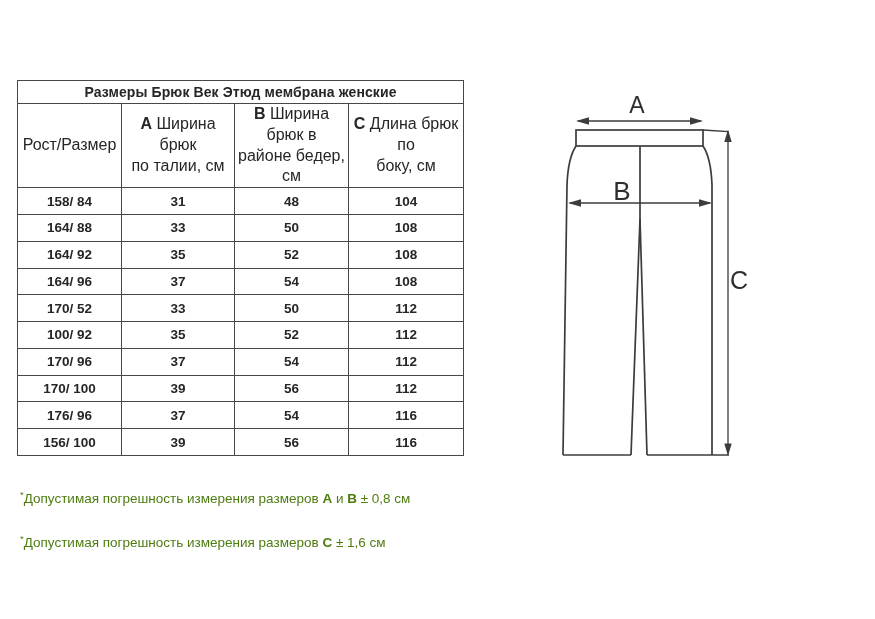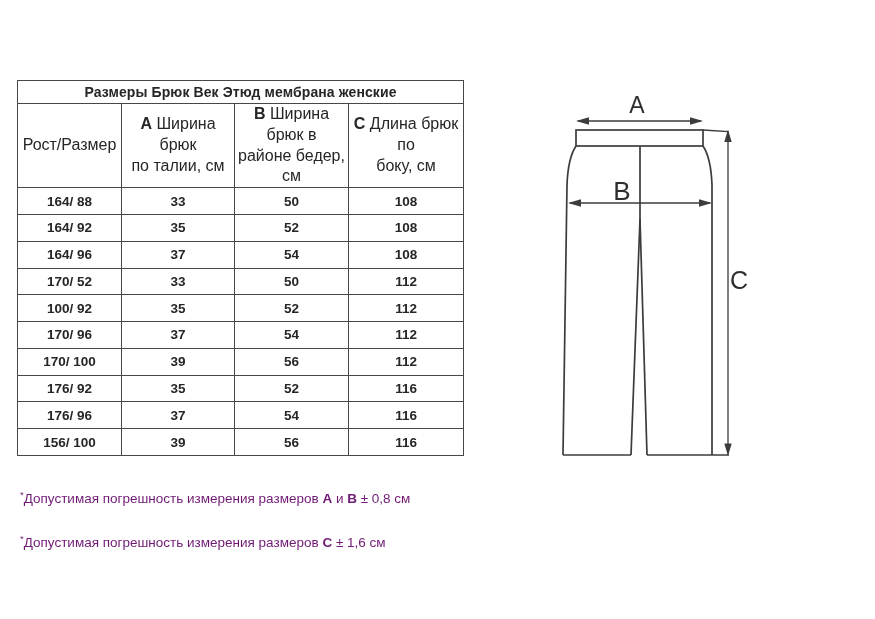--- a/index.html
+++ b/index.html
@@ -80,21 +80,21 @@
     font-family: "Liberation Sans", "DejaVu Sans", sans-serif;
     fill: #2e2e2e;
   }
 
   
   .footnote {
     position: absolute;
     left: 20px;
     font-size: 13.5px;
     line-height: 16px;
-    color: #701a75;
+    color: #4d7c0f;
     white-space: pre;
   }
   .footnote sup {
     font-size: 9.5px;
     line-height: 0;
   }
   .footnote b { font-weight: bold; }
   .fn-1 { top: 491px; }
   .fn-2 { top: 535px; }
 </style>
@@ -128,20 +128,26 @@
           <div>районе бедер, см</div>
         </th>
         <th>
           <div><b>C</b><span> Длина брюк по</span></div>
           <div>боку, см</div>
         </th>
       </tr>
     </thead>
     <tbody class="size-body">
         <tr>
+          <td>158/ 84</td>
+          <td>31</td>
+          <td>48</td>
+          <td>104</td>
+        </tr>
+        <tr>
           <td>164/ 88</td>
           <td>33</td>
           <td>50</td>
           <td>108</td>
         </tr>
         <tr>
           <td>164/ 92</td>
           <td>35</td>
           <td>52</td>
           <td>108</td>
@@ -168,26 +174,20 @@
           <td>170/ 96</td>
           <td>37</td>
           <td>54</td>
           <td>112</td>
         </tr>
         <tr>
           <td>170/ 100</td>
           <td>39</td>
           <td>56</td>
           <td>112</td>
-        </tr>
-        <tr>
-          <td>176/ 92</td>
-          <td>35</td>
-          <td>52</td>
-          <td>116</td>
         </tr>
         <tr>
           <td>176/ 96</td>
           <td>37</td>
           <td>54</td>
           <td>116</td>
         </tr>
         <tr>
           <td>156/ 100</td>
           <td>39</td>

